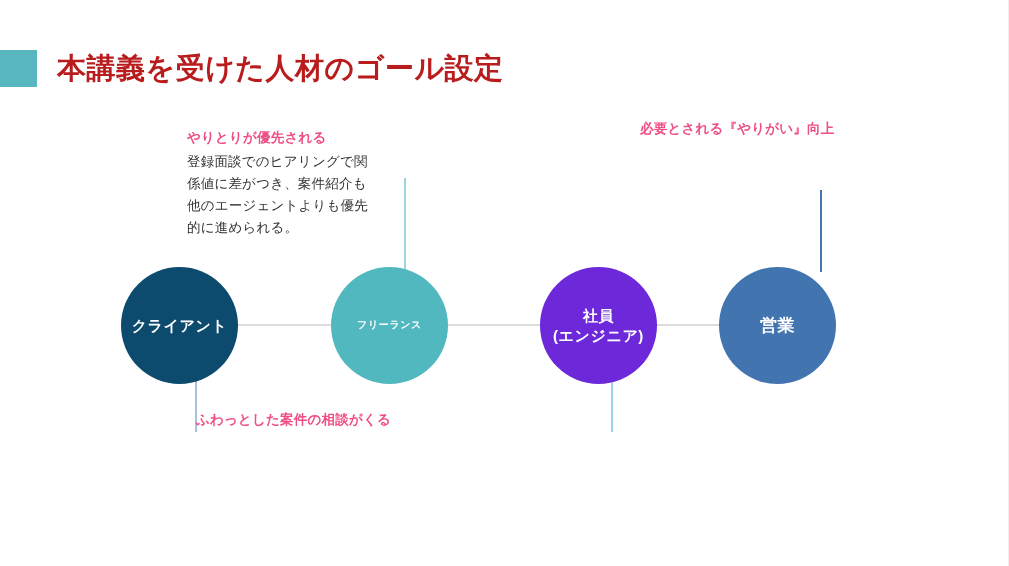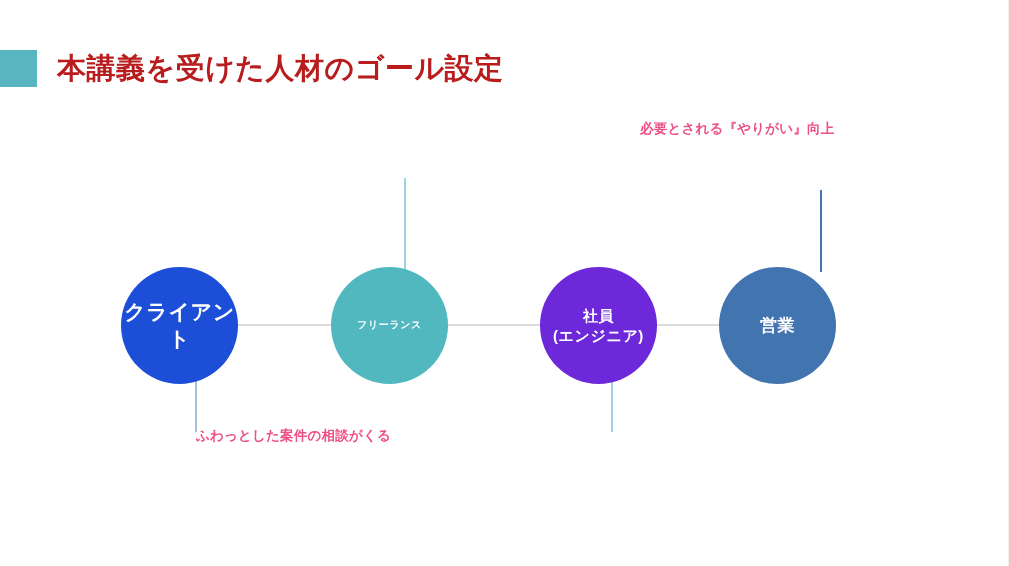--- a/index.html
+++ b/index.html
@@ -56,22 +56,22 @@
     text-align: center;
     color: #ffffff;
     font-weight: bold;
     line-height: 1.28;
     letter-spacing: 0.6px;
     box-sizing: border-box;
   }
   #node-client {
     left: 121px;  top: 267px;
     width: 117px; height: 117px;
-    background: #1d4ed8;
-    font-size: 21px;
+    background: #0c4a6e;
+    font-size: 15px;
   }
   #node-freelance {
     left: 331px;  top: 267px;
     width: 117px; height: 117px;
     background: #51b8c0;
     font-size: 10px;
   }
   #node-employee {
     left: 540px;  top: 267px;
     width: 117px; height: 117px;
@@ -120,21 +120,21 @@
   .callout-body {
     font-size: 13.5px;
     color: #333333;
     line-height: 1.62;
     letter-spacing: 0.2px;
     margin: 0;
     white-space: pre-line;
   }
   #callout-top-left    { left: 187px; top: 128px; width: 211px; }
   #callout-top-right   { left: 600px; top: 119px; width: 216px; margin-left: 40px; }
-  #callout-bottom-left { left: 196px; top: 426px; width: 212px; font-family: Liberation Serif, serif; }
+  #callout-bottom-left { left: 196px; top: 410px; width: 212px; font-family: Liberation Serif, serif; }
   #callout-bottom-right{ left: 613px; top: 414px; width: 216px; }
 </style>
 </head>
 <body>
 
 <div id="slide">
 
   <div id="title-accent"></div>
   <div id="page-title">本講義を受けた人材のゴール設定</div>
 
@@ -153,20 +153,27 @@
   <div class="node" id="node-freelance">
     <span class="node-label">フリーランス</span>
   </div>
   <div class="node" id="node-employee">
     <span class="node-label">社員<br>(エンジニア)</span>
   </div>
   <div class="node" id="node-sales">
     <span class="node-label">営業</span>
   </div>
 
+  <div class="callout" id="callout-top-left">
+    <p class="callout-heading">やりとりが優先される</p>
+    <p class="callout-body">登録面談でのヒアリングで関
+係値に差がつき、案件紹介も
+他のエージェントよりも優先
+的に進められる。</p>
+  </div>
 
   <div class="callout" id="callout-top-right">
     <p class="callout-heading">必要とされる『やりがい』向上</p>
   </div>
 
   <div class="callout" id="callout-bottom-left">
     <p class="callout-heading">ふわっとした案件の相談がくる</p>
   </div>
 
 

